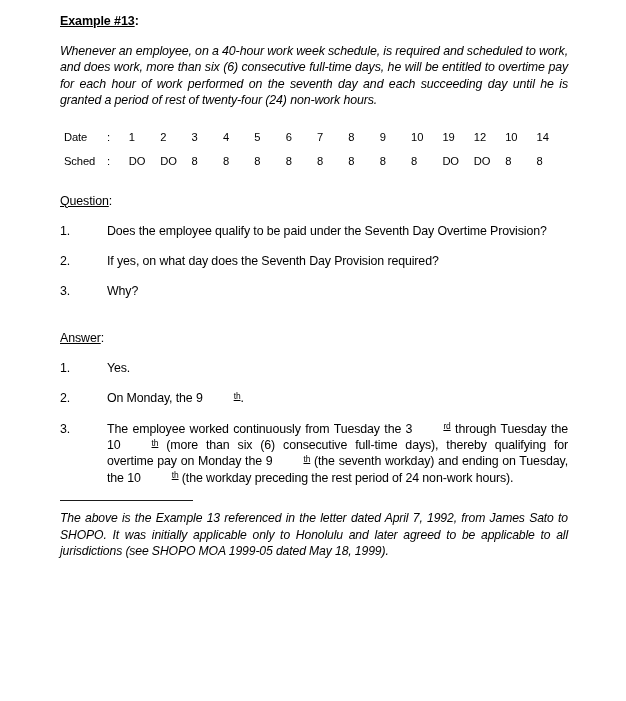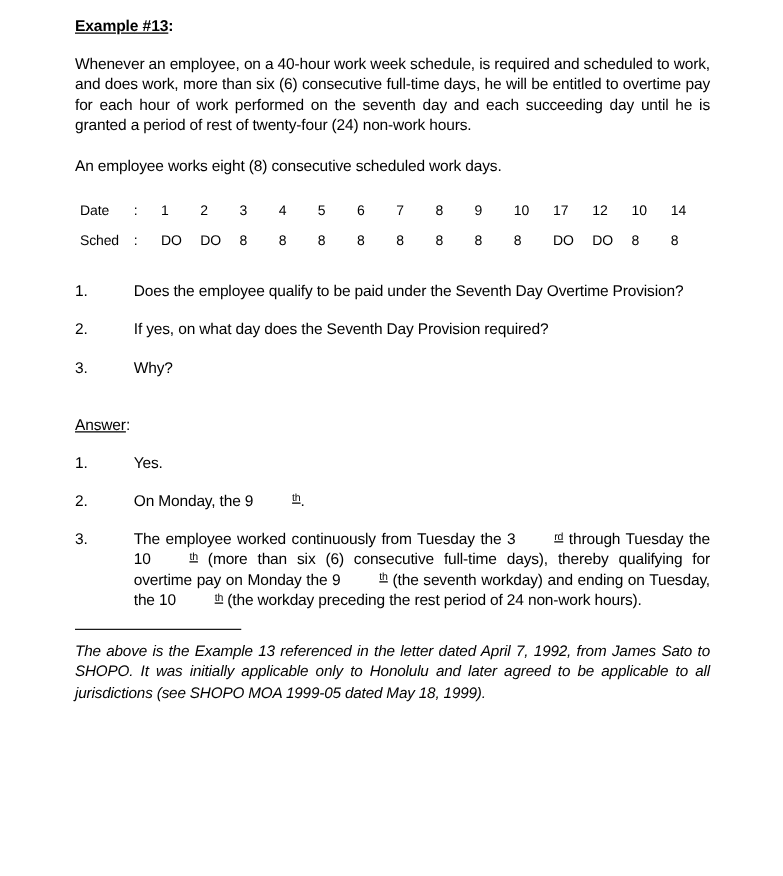--- a/index.html
+++ b/index.html
@@ -36,20 +36,21 @@
   }
 
   
   .para {
     font-size: 12.4px;
     line-height: 16.4px;
     text-align: justify;
     text-justify: inter-word;
     margin: 0 0 16px 0;
     letter-spacing: -0.12px;
+    font-style: italic;
   }
   .para.nojust {
     text-align: left;
   }
 
   
   .sched-table {
     margin: 4px 0 12px 4px;
     border-collapse: collapse;
     font-size: 11.2px;
@@ -137,38 +138,37 @@
 <body>
 
 <div class="page">
 
   <div class="doc-title">
     <span class="u">Example #13</span><span>:</span>
   </div>
 
   <p class="para">Whenever an employee, on a 40-hour work week schedule, is required and scheduled to work, and does work, more than six (6) consecutive full-time days, he will be entitled to overtime pay for each hour of work performed on the seventh day and each succeeding day until he is granted a period of rest of twenty-four (24) non-work hours.</p>
 
-  <p class="para nojust">An employee works eight (8) consecutive scheduled work days.</p>
 
   <table class="sched-table">
     <tbody>
       <tr>
         <td class="rowlabel">Date</td>
         <td class="colon">:</td>
         <td class="cell">1</td>
         <td class="cell">2</td>
         <td class="cell">3</td>
         <td class="cell">4</td>
         <td class="cell">5</td>
         <td class="cell">6</td>
         <td class="cell">7</td>
         <td class="cell">8</td>
         <td class="cell">9</td>
         <td class="cell">10</td>
-        <td class="cell">17</td>
+        <td class="cell">19</td>
         <td class="cell">12</td>
         <td class="cell">10</td>
         <td class="cell">14</td>
       </tr>
       <tr>
         <td class="rowlabel">Sched</td>
         <td class="colon">:</td>
         <td class="cell">DO</td>
         <td class="cell">DO</td>
         <td class="cell">8</td>
@@ -182,20 +182,23 @@
         <td class="cell">DO</td>
         <td class="cell">DO</td>
         <td class="cell">8</td>
         <td class="cell">8</td>
       </tr>
     </tbody>
   </table>
 
   <div class="spacer-sm"></div>
 
+  <div class="section-head">
+    <span class="u">Question</span><span>:</span>
+  </div>
 
   <div class="num-item">
     <span class="num">1.</span><span>Does the employee qualify to be paid under the Seventh Day Overtime Provision?</span>
   </div>
 
   <div class="num-item short">
     <span class="num">2.</span><span>If yes, on what day does the Seventh Day Provision required?</span>
   </div>
 
   <div class="num-item short">

